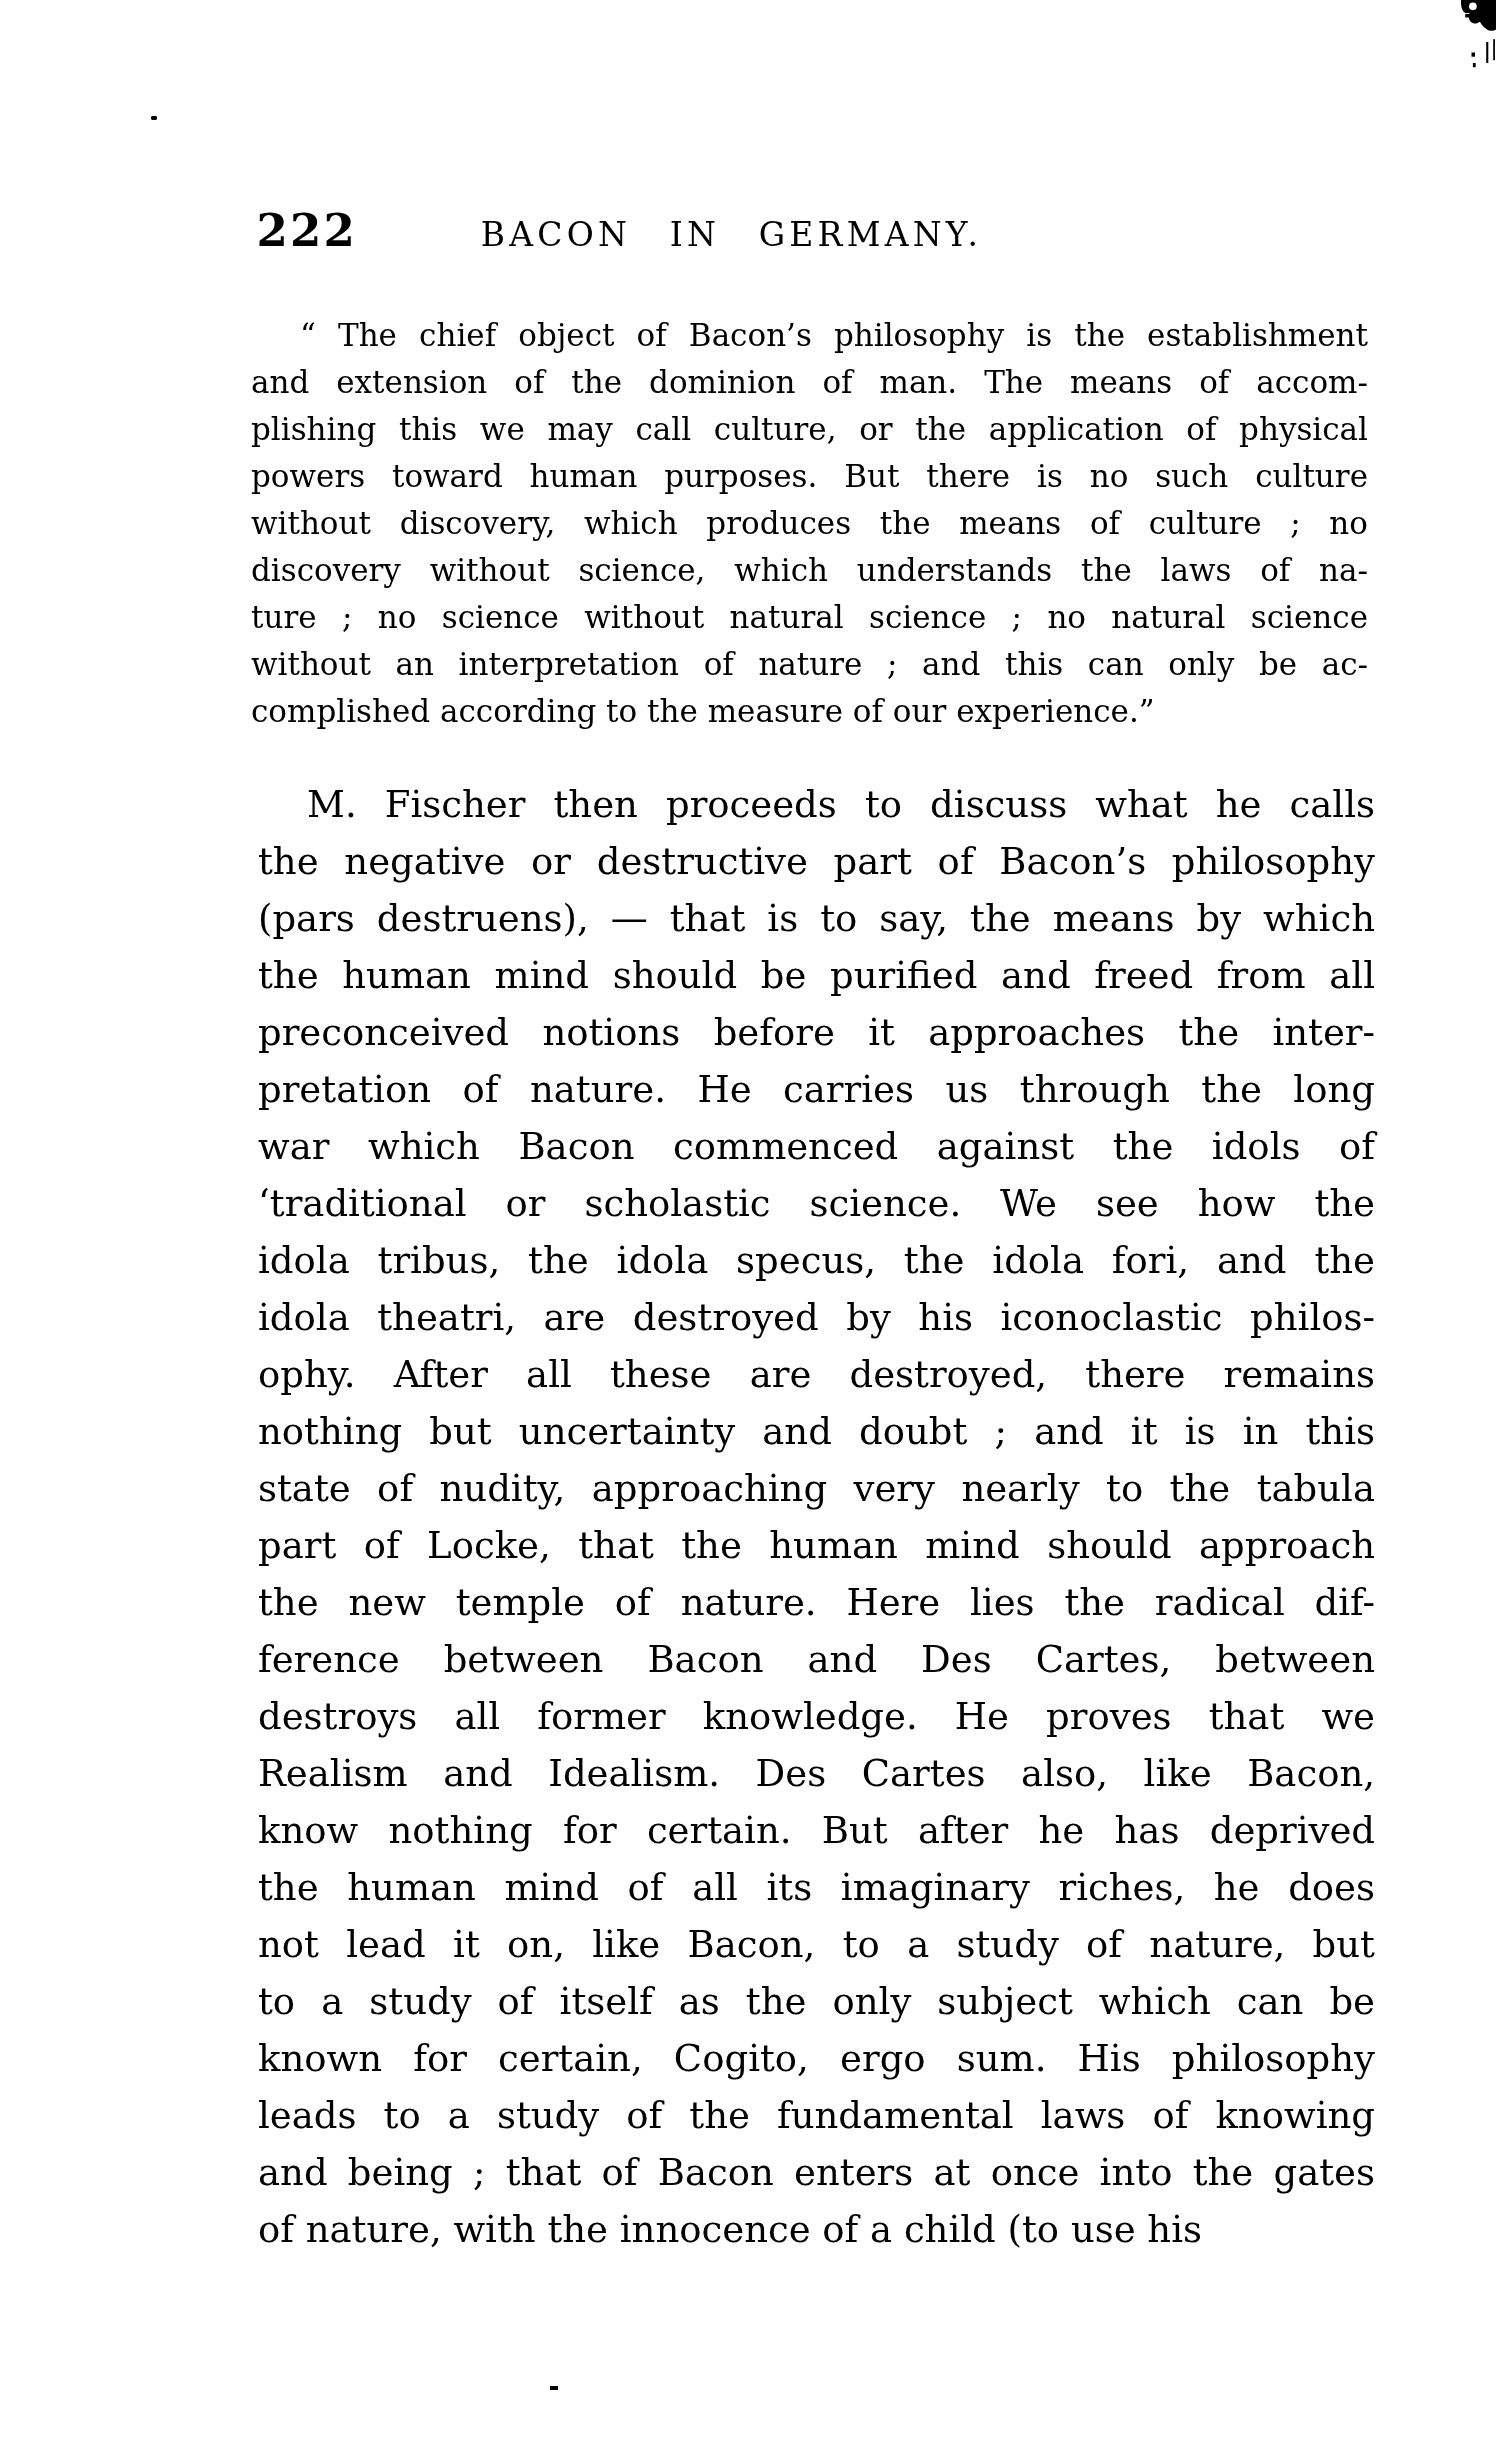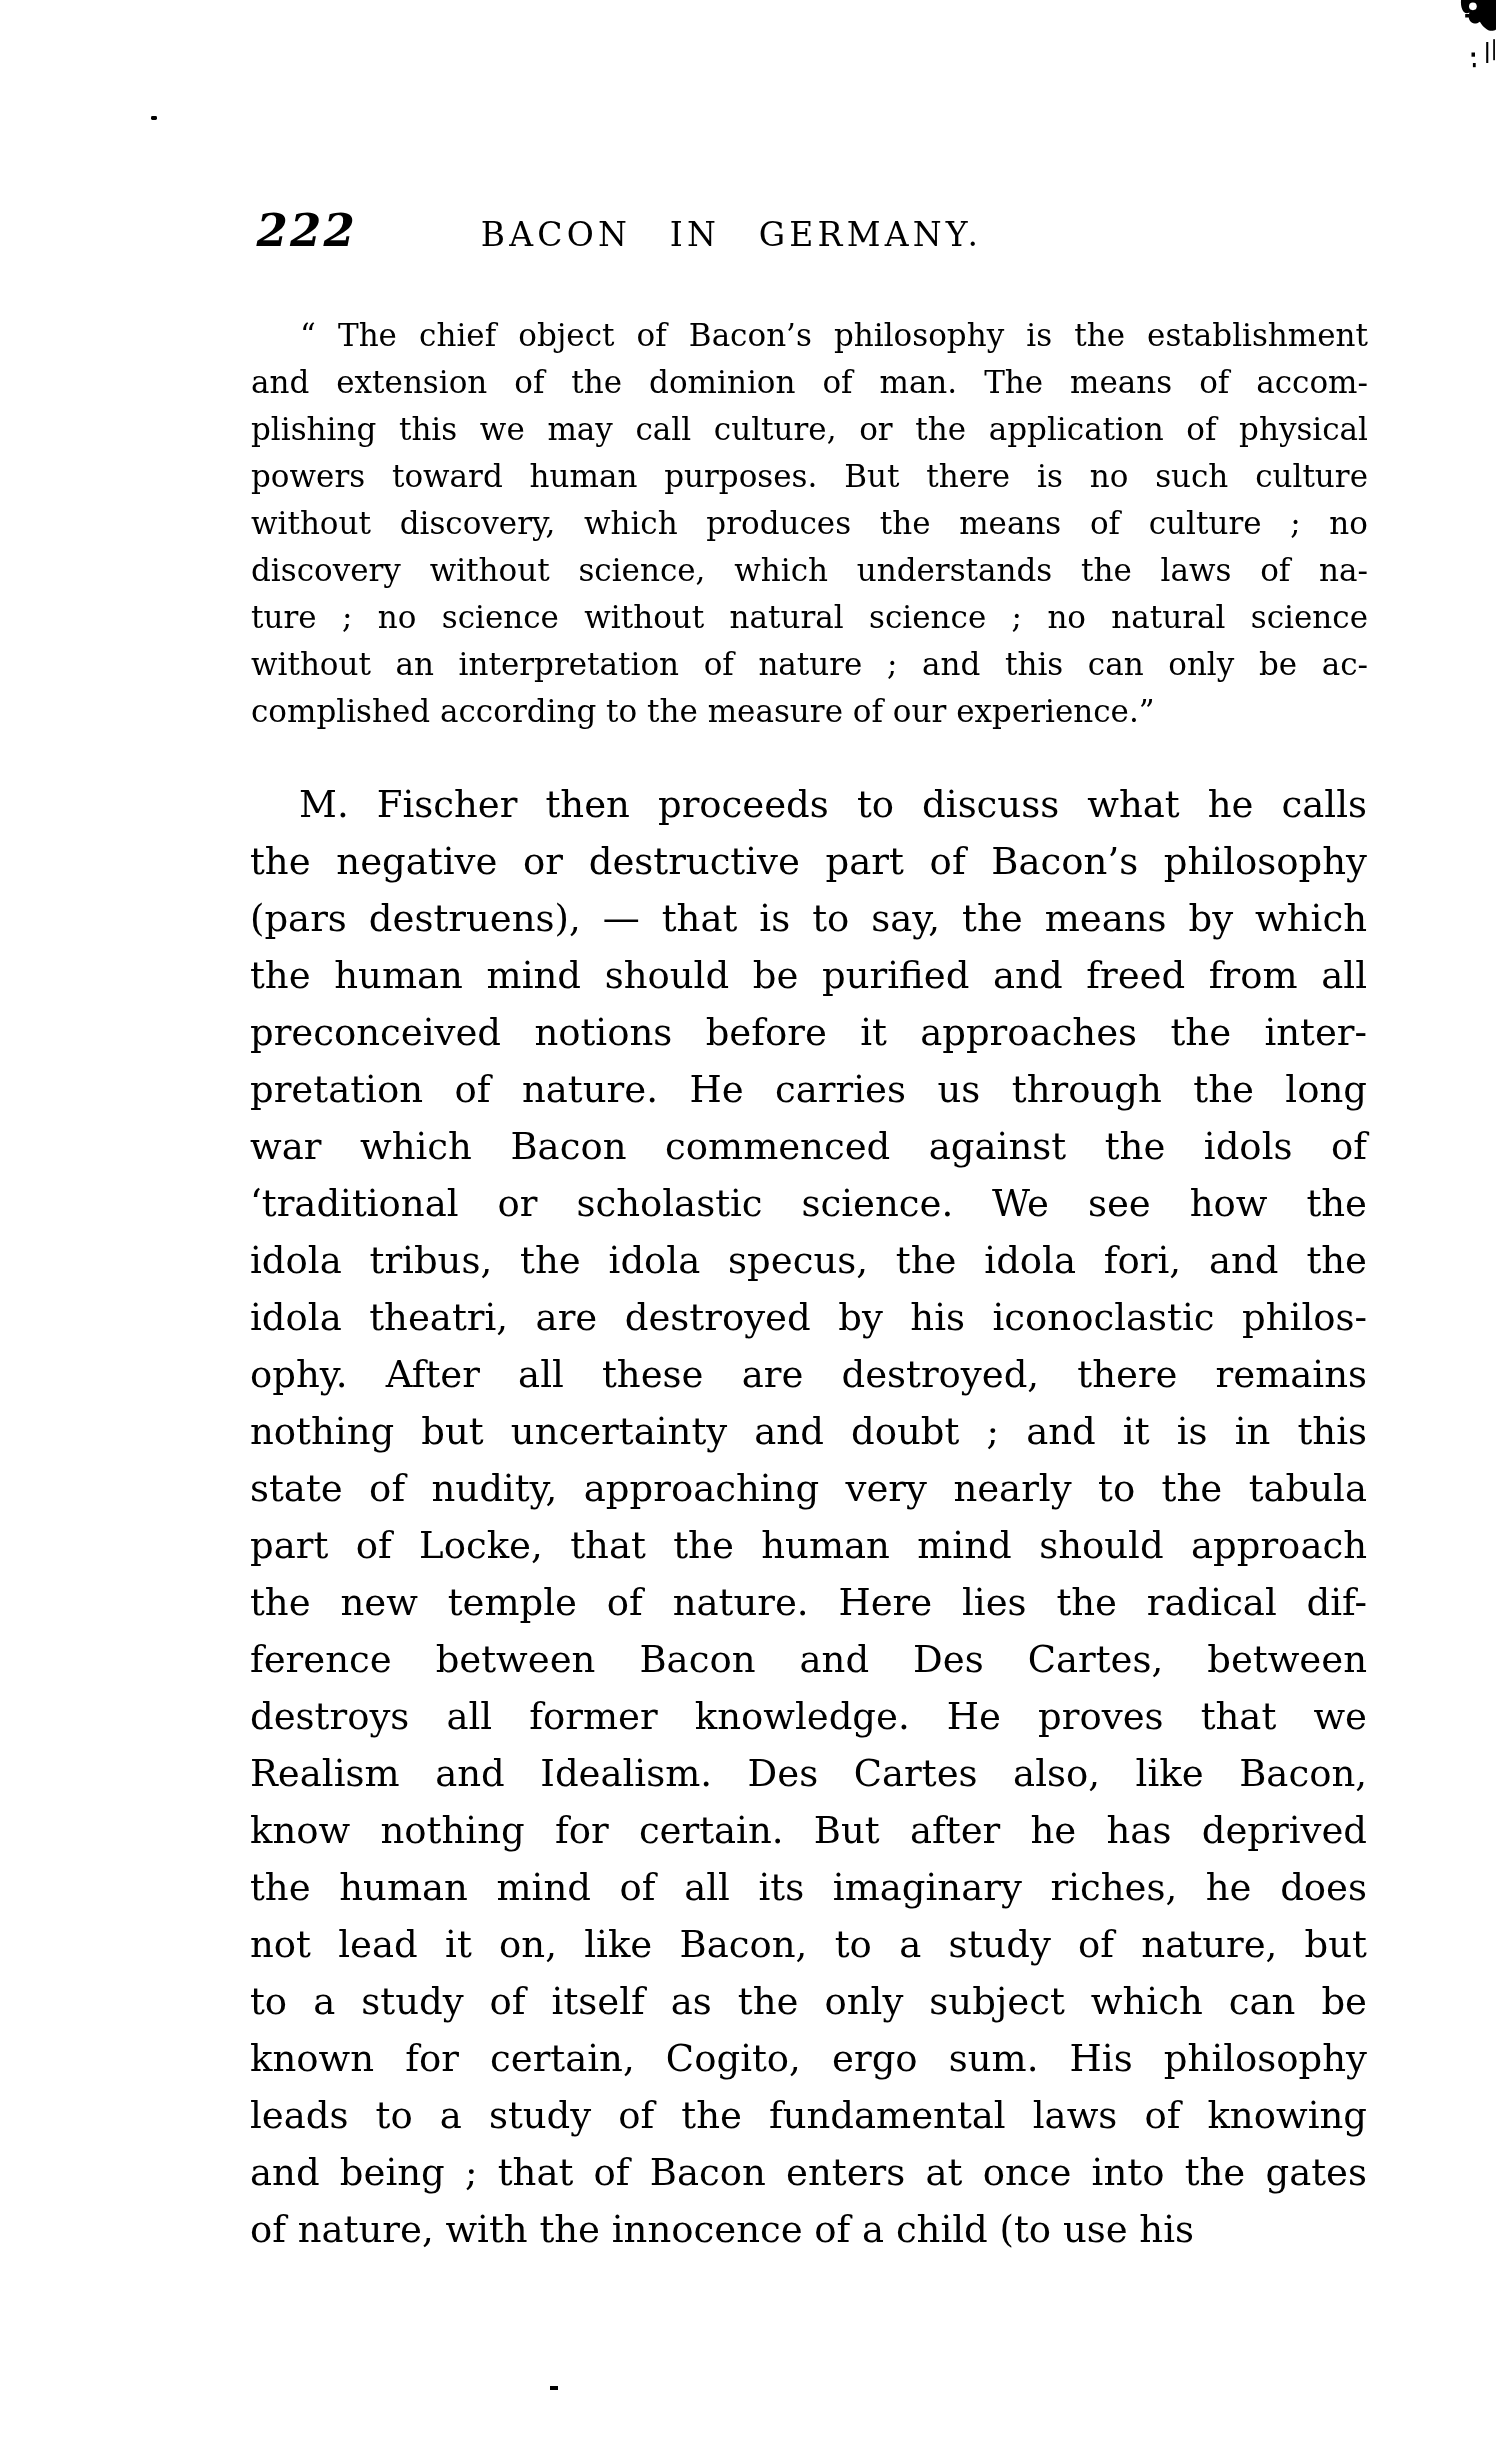--- a/index.html
+++ b/index.html
@@ -8,35 +8,35 @@
     width:1496px;height:2462px;
     background:#ffffff;
     color:#000;
     font-family:"DejaVu Serif","Liberation Serif",serif;
     overflow:hidden;
   }
   
   .pagehead{position:absolute;left:251px;top:207px;width:1117px;height:63px;}
   .page-number{
     position:absolute;left:5.6px;top:0;
-    font-size:45px;line-height:47px;font-weight:700;letter-spacing:2.1px;font-style:italic;
+    font-size:45px;line-height:47px;font-weight:700;letter-spacing:2.1px;
   }
   .running-title{
     position:absolute;left:12px;right:0;top:9.8px;text-align:center;
     font-size:33px;line-height:36px;letter-spacing:4.2px;word-spacing:24px;
     transform:translateX(-84px);
   }
   
   .quote{
     position:absolute;left:251px;top:312px;width:1117px;
     font-size:31px;line-height:47px;
   }
   
   .bodytext{
-    position:absolute;left:250px;top:776px;width:1117px;
+    position:absolute;left:258px;top:776px;width:1117px;
     font-size:37px;line-height:57px;
   }
   .qline,.bline{
     text-align:justify;
     text-align-last:justify;
   }
   .qline.last,.bline.last{text-align-last:left;}
   .indent{text-indent:49px;}
   .it{}
   

